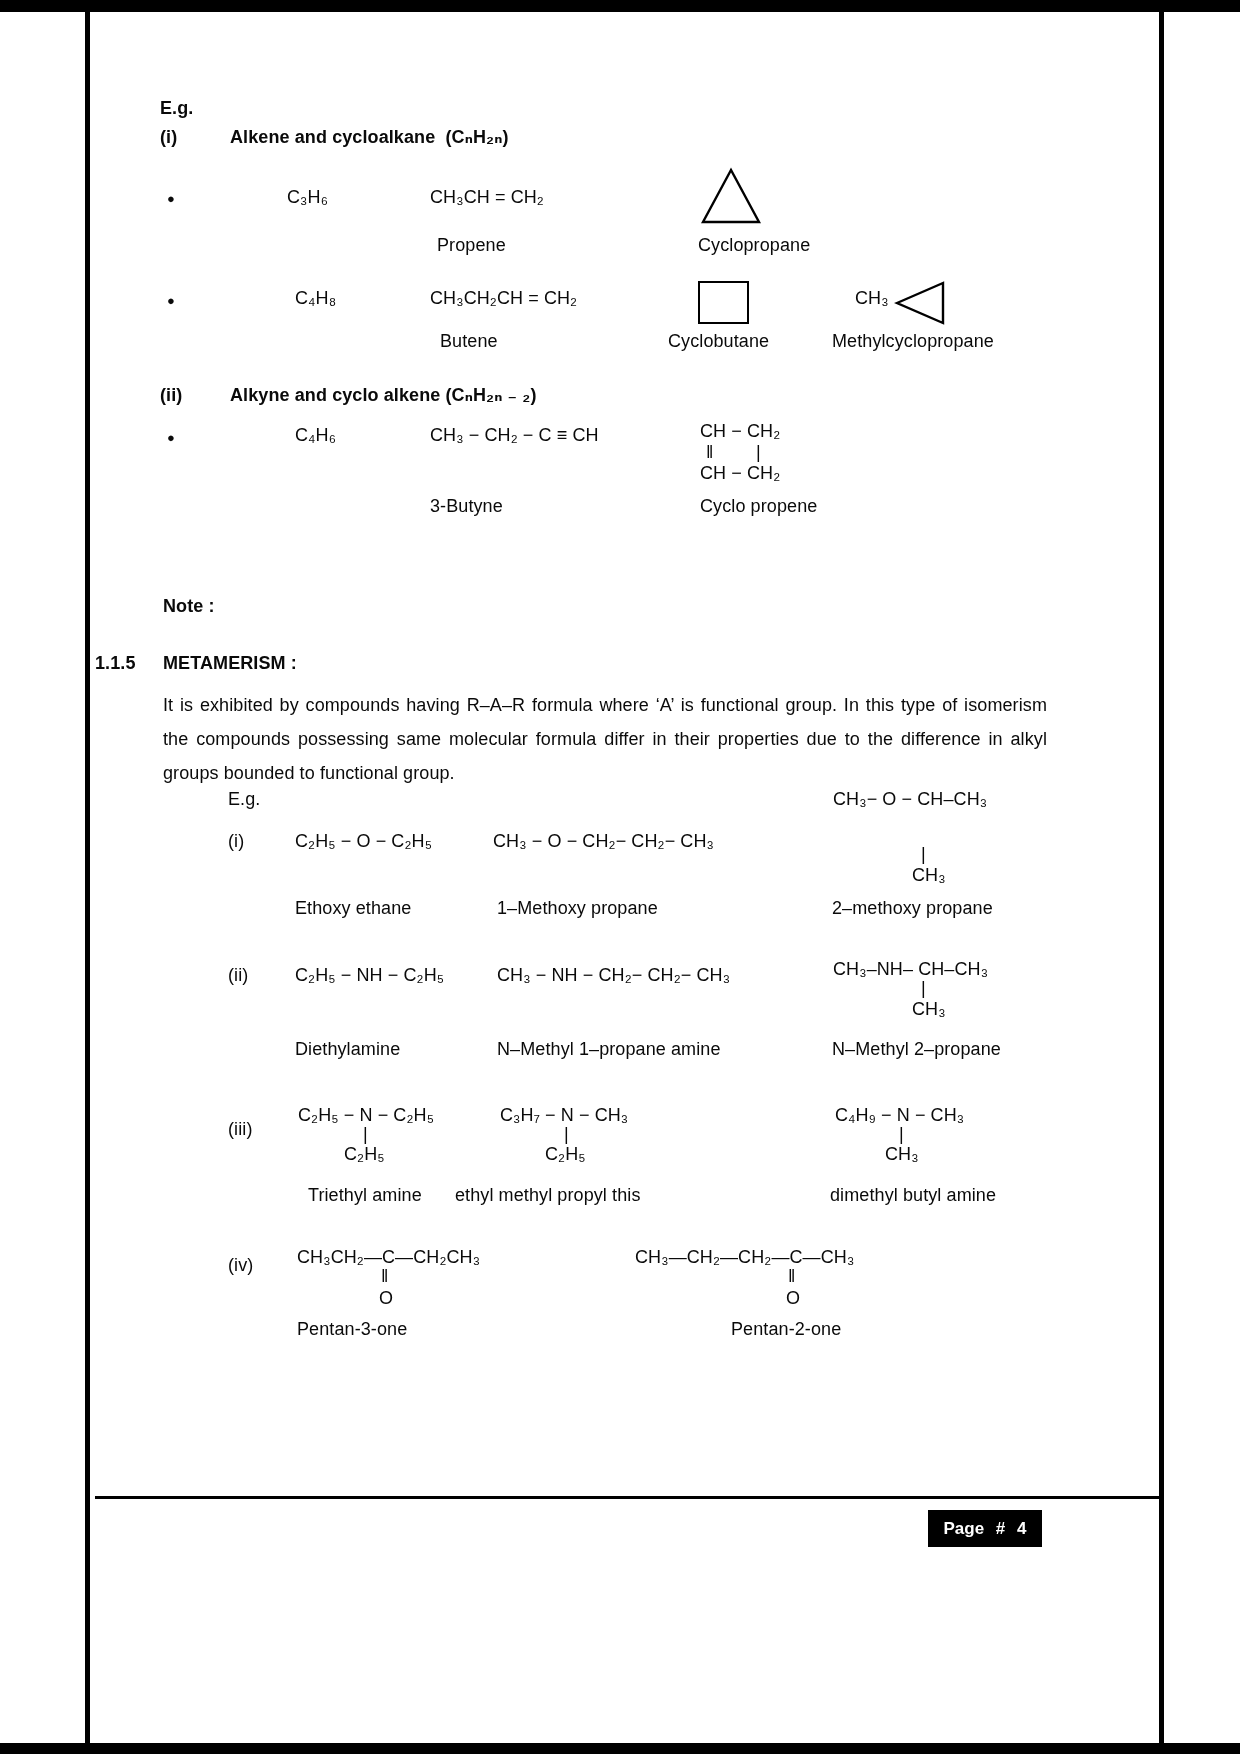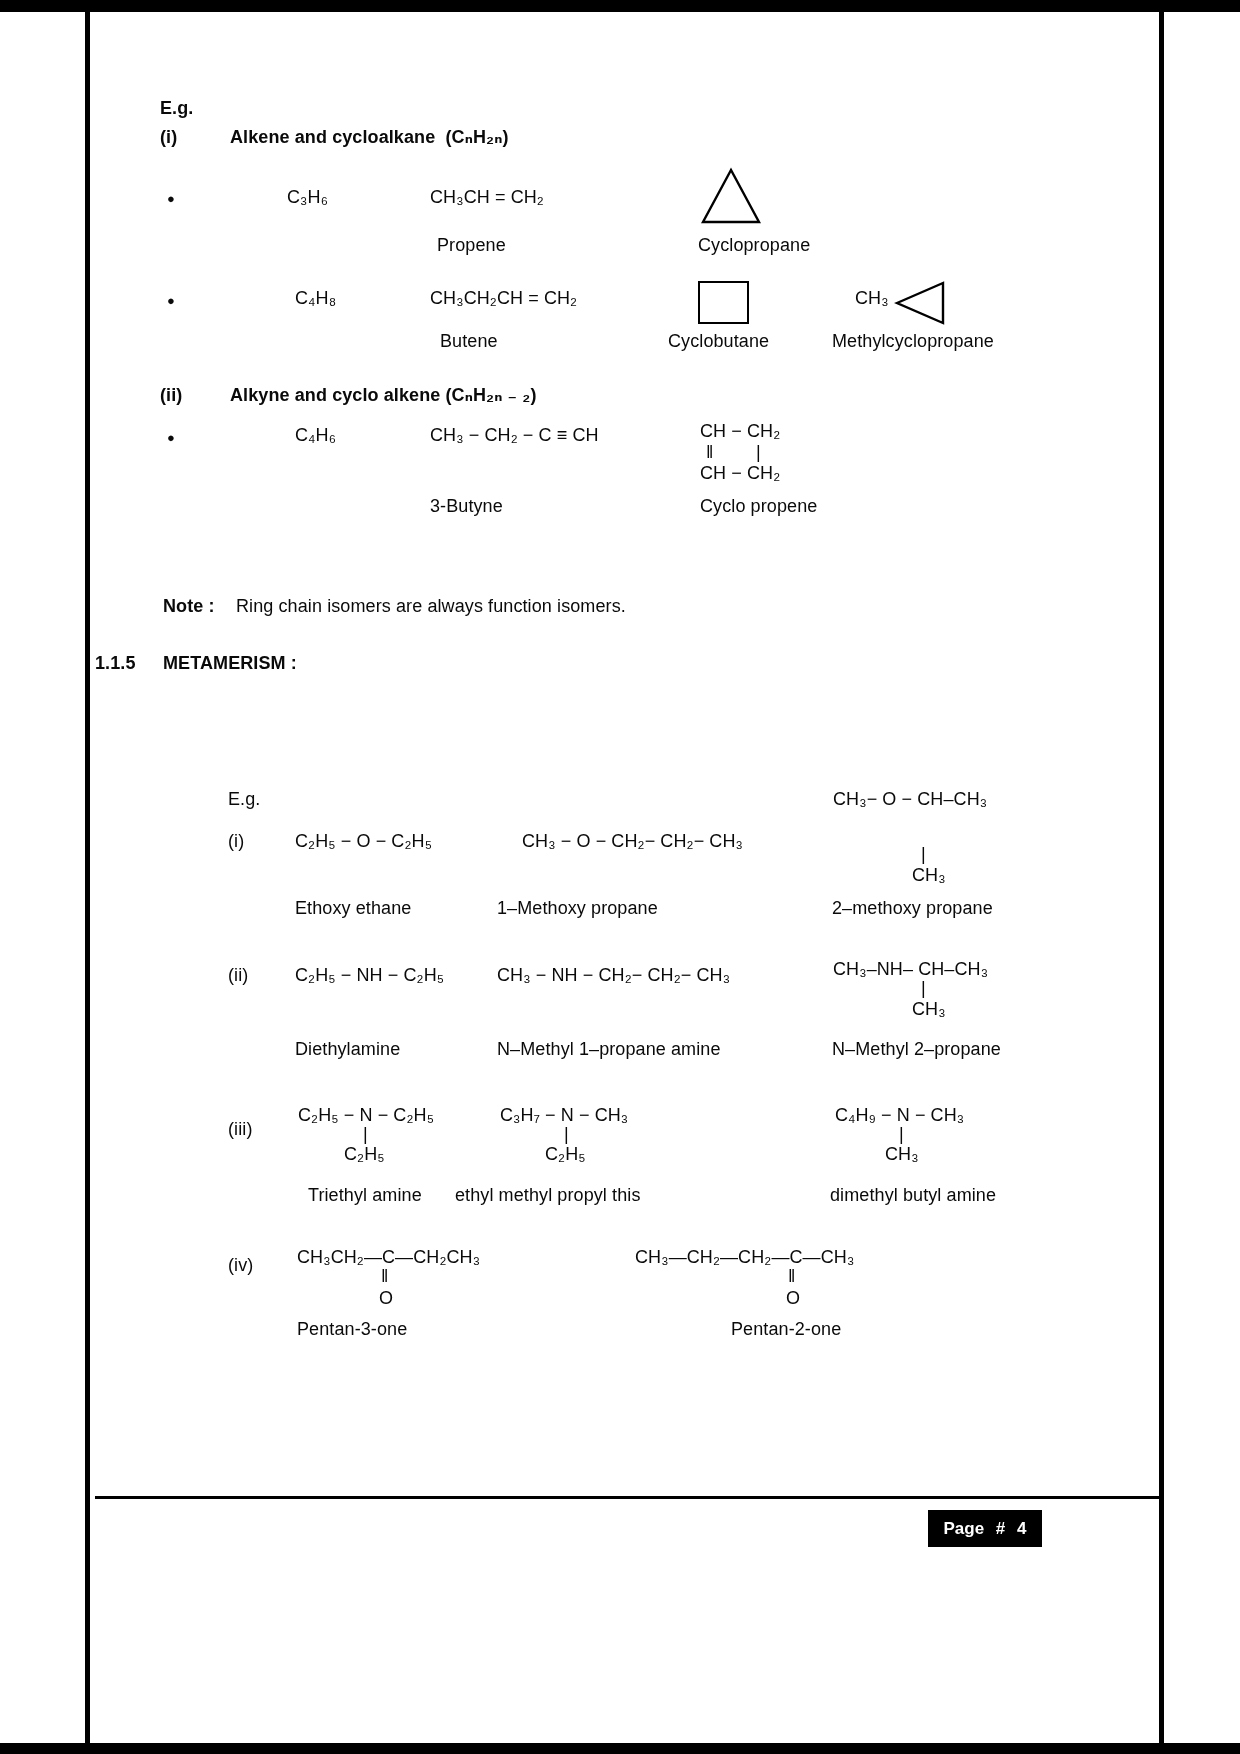--- a/index.html
+++ b/index.html
@@ -61,29 +61,29 @@
 
   <span class="t" style="left:700px;top:420px">CH − CH₂</span>
   <span class="t" style="left:706px;top:441px">‖</span>
   <span class="t" style="left:756px;top:441px">|</span>
   <span class="t" style="left:700px;top:462px">CH − CH₂</span>
 
   <span class="t" style="left:430px;top:495px">3-Butyne</span>
   <span class="t" style="left:700px;top:495px">Cyclo propene</span>
 
   <span class="t b" style="left:163px;top:595px">Note :</span>
-  <span class="t" style="left:236px;top:595px">Ring chain isomers are always function isomers.</span>
 
   <span class="t b" style="left:95px;top:652px">1.1.5</span>
   <span class="t b" style="left:163px;top:652px">METAMERISM :</span>
+  <div class="para" style="left:163px;top:688px;width:884px">It is exhibited by compounds having R–A–R formula where ‘A’ is functional group. In this type of isomerism the compounds possessing same molecular formula differ in their properties due to the difference in alkyl groups bounded to functional group.</div>
   <span class="t" style="left:228px;top:788px">E.g.</span>
 
   <span class="t" style="left:228px;top:830px">(i)</span>
   <span class="t" style="left:295px;top:830px">C₂H₅ − O − C₂H₅</span>
-  <span class="t" style="left:522px;top:830px">CH₃ − O − CH₂− CH₂− CH₃</span>
+  <span class="t" style="left:493px;top:830px">CH₃ − O − CH₂− CH₂− CH₃</span>
   <span class="t" style="left:833px;top:788px">CH₃− O − CH–CH₃</span>
   <span class="t" style="left:921px;top:843px">|</span>
   <span class="t" style="left:912px;top:864px">CH₃</span>
   <span class="t" style="left:295px;top:897px">Ethoxy ethane</span>
   <span class="t" style="left:497px;top:897px">1–Methoxy propane</span>
   <span class="t" style="left:832px;top:897px">2–methoxy propane</span>
 
   <span class="t" style="left:228px;top:964px">(ii)</span>
   <span class="t" style="left:295px;top:964px">C₂H₅ − NH − C₂H₅</span>
   <span class="t" style="left:497px;top:964px">CH₃ − NH − CH₂− CH₂− CH₃</span>

